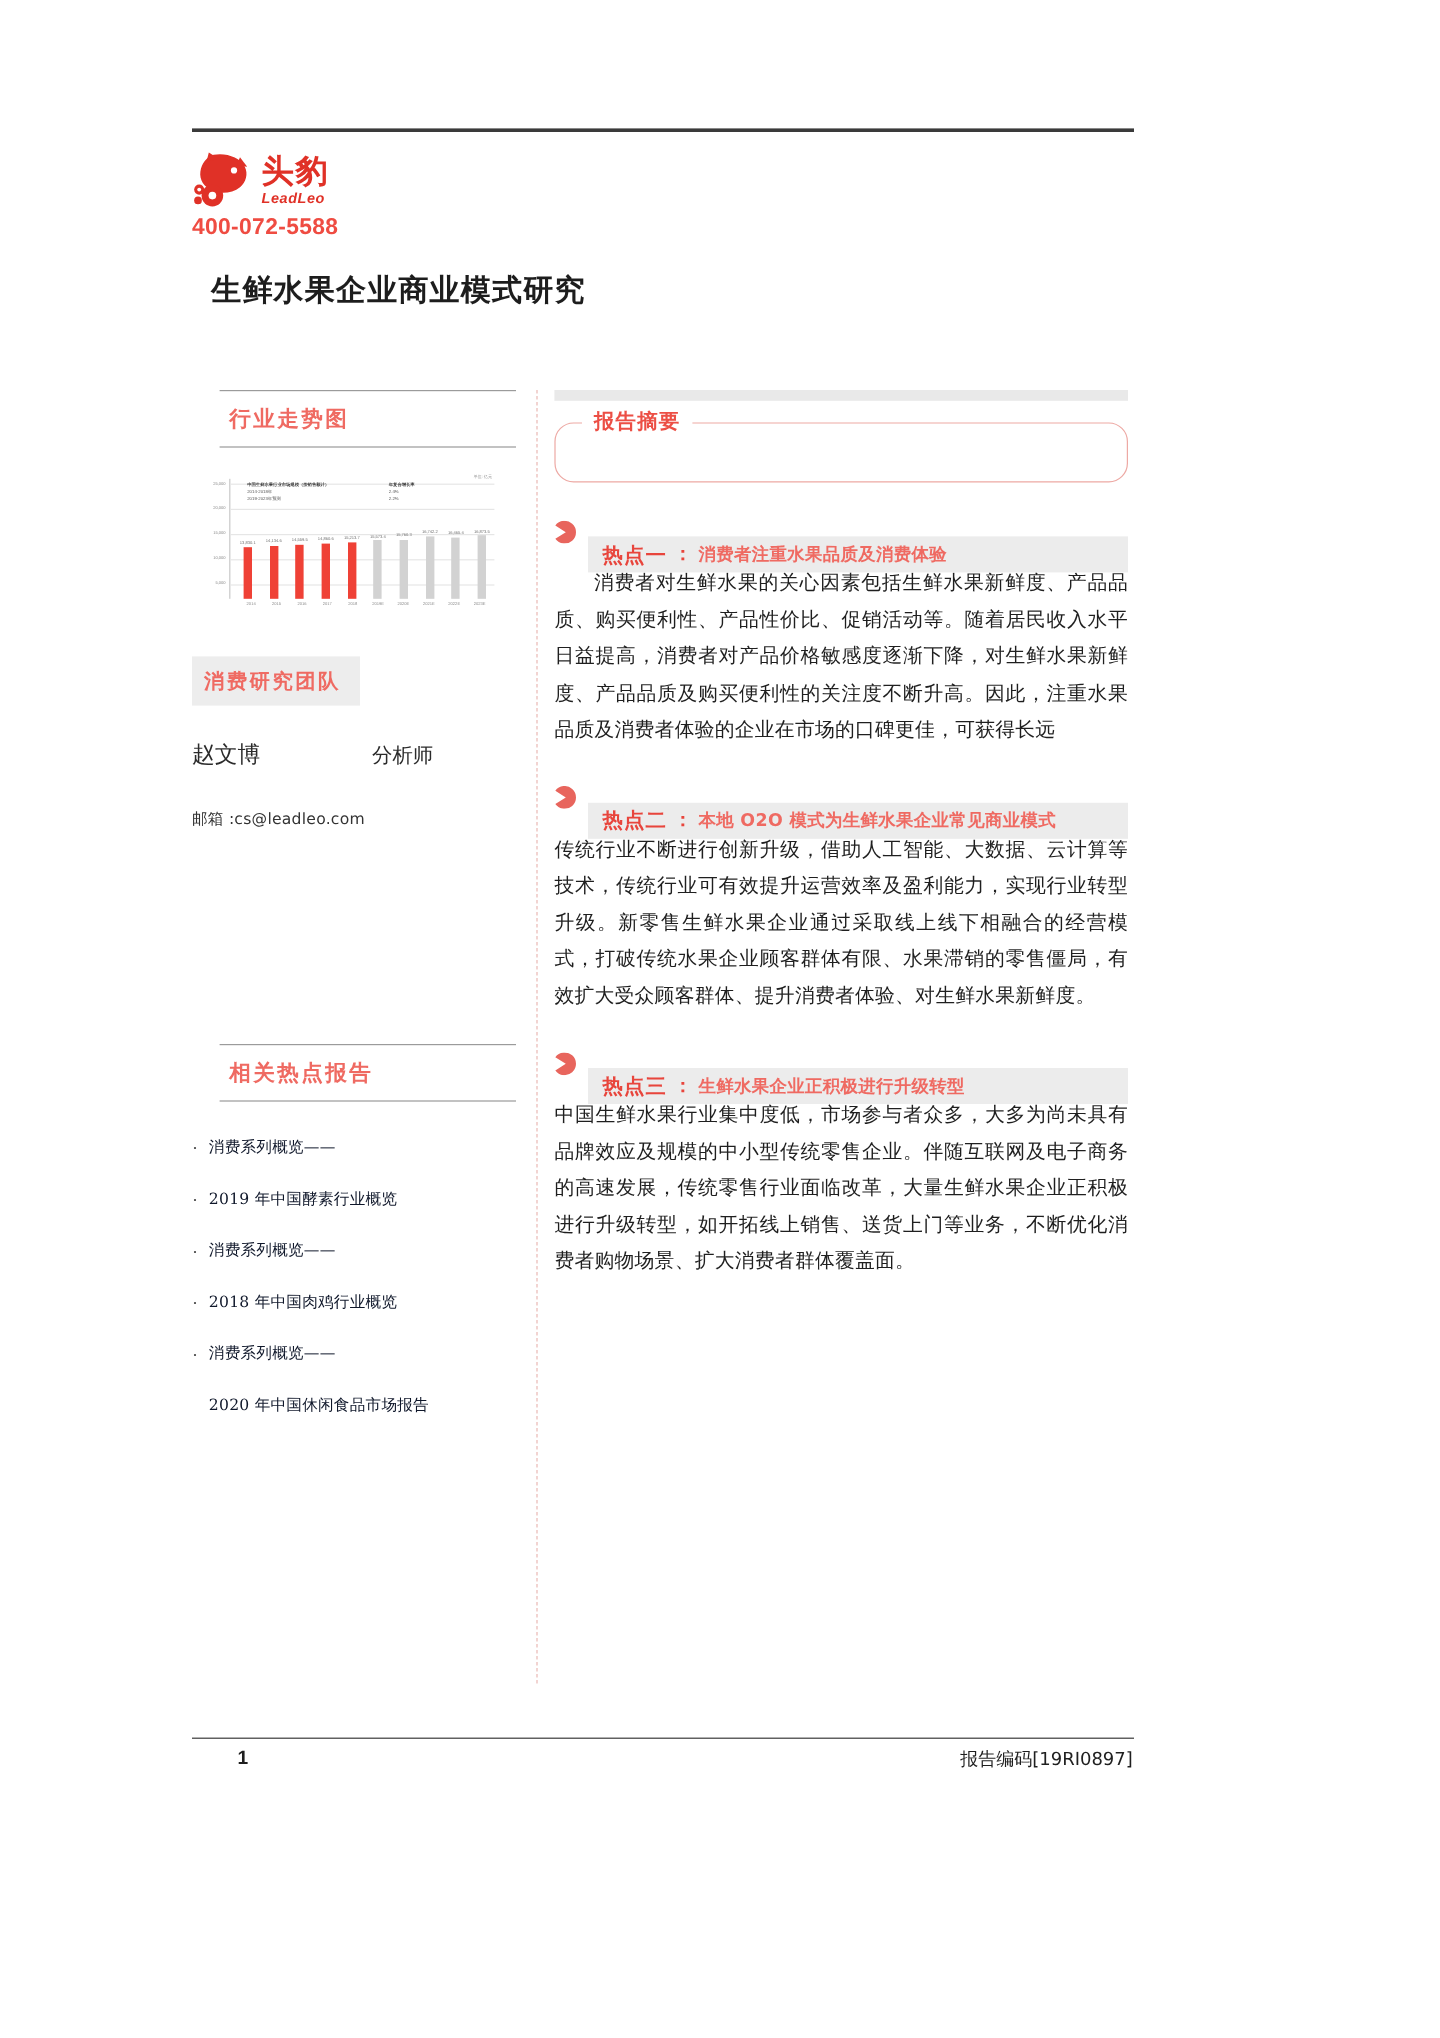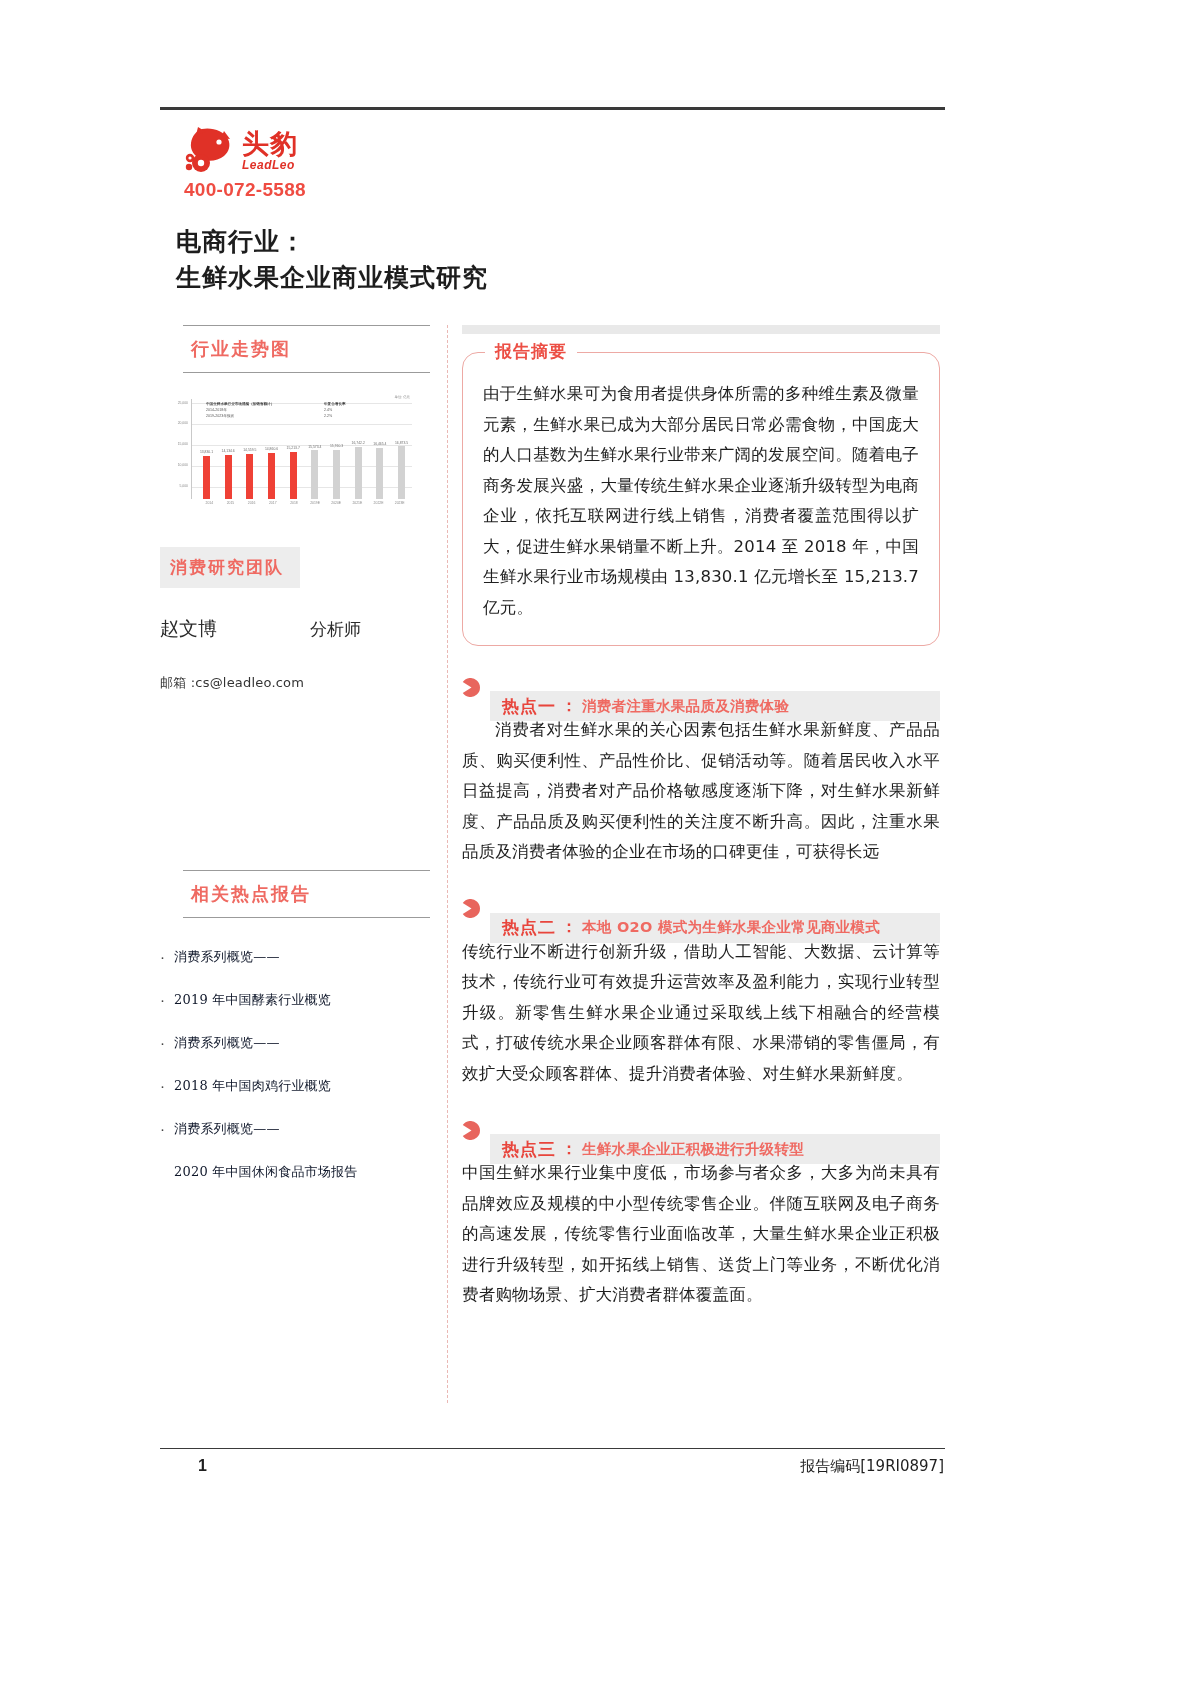--- a/index.html
+++ b/index.html
@@ -27,21 +27,21 @@
   .top-rule {
     position: absolute;
     left: 160px; top: 107px;
     width: 785px; height: 0;
     border-top: 3px solid #3a3a3a;
   }
 
   
   .logo-block {
     position: absolute;
-    left: 184px; top: 125px;
+    left: 160px; top: 125px;
     width: 155px;
   }
   .logo-row {
     display: flex;
     align-items: center;
     gap: 6px;
   }
   .logo-mark {
     width: 52px; height: 48px;
     position: relative;
@@ -450,21 +450,20 @@
       <div class="logo-word">
         <span class="cn">头豹</span>
         <span class="en">LeadLeo</span>
       </div>
     </div>
     <div class="logo-phone">400-072-5588</div>
   </div>
 
 
   <div class="title-block">
-    <div class="title-line">电商行业：</div>
     <div class="title-line indent">生鲜水果企业商业模式研究</div>
   </div>
 
   <div class="left-col">
 
     <div class="sec-head">行业走势图</div>
 
     
     <div class="chart-wrap">
       <div class="chart-unit">单位: 亿元</div>
@@ -593,21 +592,20 @@
   </div>
 
   <div class="v-divider"></div>
 
   <div class="right-col">
 
     <div class="grey-bar"></div>
 
     <div class="summary-card">
       <div class="summary-legend">报告摘要</div>
-      <div class="summary-text">由于生鲜水果可为食用者提供身体所需的多种维生素及微量元素，生鲜水果已成为大部分居民日常必需食物，中国庞大的人口基数为生鲜水果行业带来广阔的发展空间。随着电子商务发展兴盛，大量传统生鲜水果企业逐渐升级转型为电商企业，依托互联网进行线上销售，消费者覆盖范围得以扩大，促进生鲜水果销量不断上升。2014 至 2018 年，中国生鲜水果行业市场规模由 13,830.1 亿元增长至 15,213.7 亿元。</div>
     </div>
 
     <div id="hotspots-container">
         <div class="hotspot">
           <div class="hotspot-head">
             <div class="pac-icon">
               <svg width="19" height="19" viewBox="0 0 20 20">
                 <path d="M10 10 L19.2 4.2 A10 10 0 1 0 19.2 15.8 Z" fill="#e8655d" transform="rotate(180 10 10)"></path>
               </svg>
             </div>

